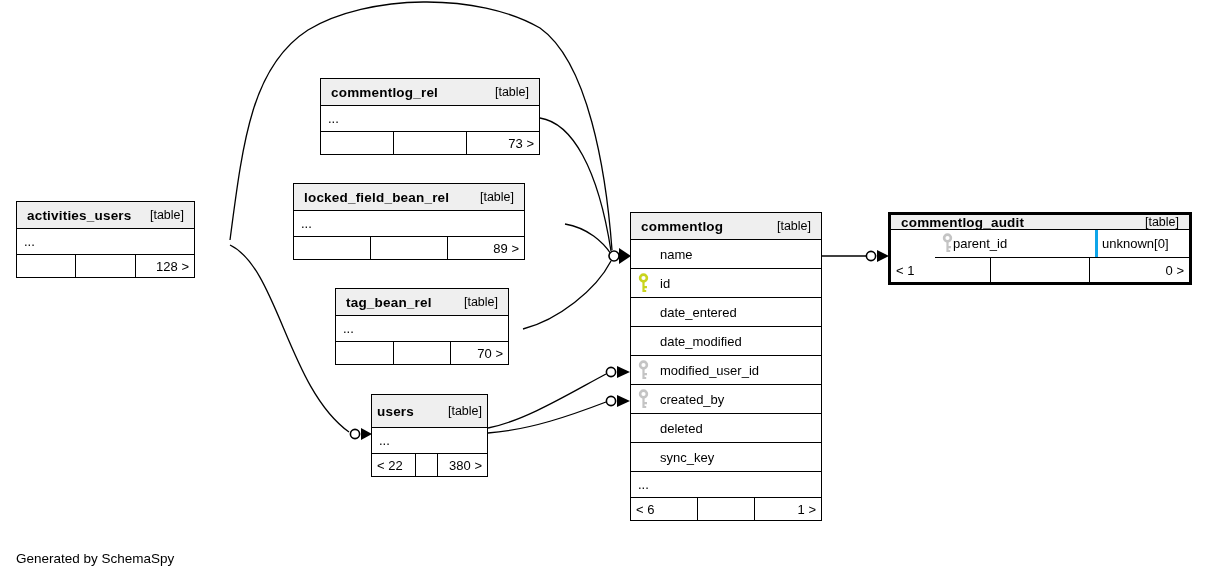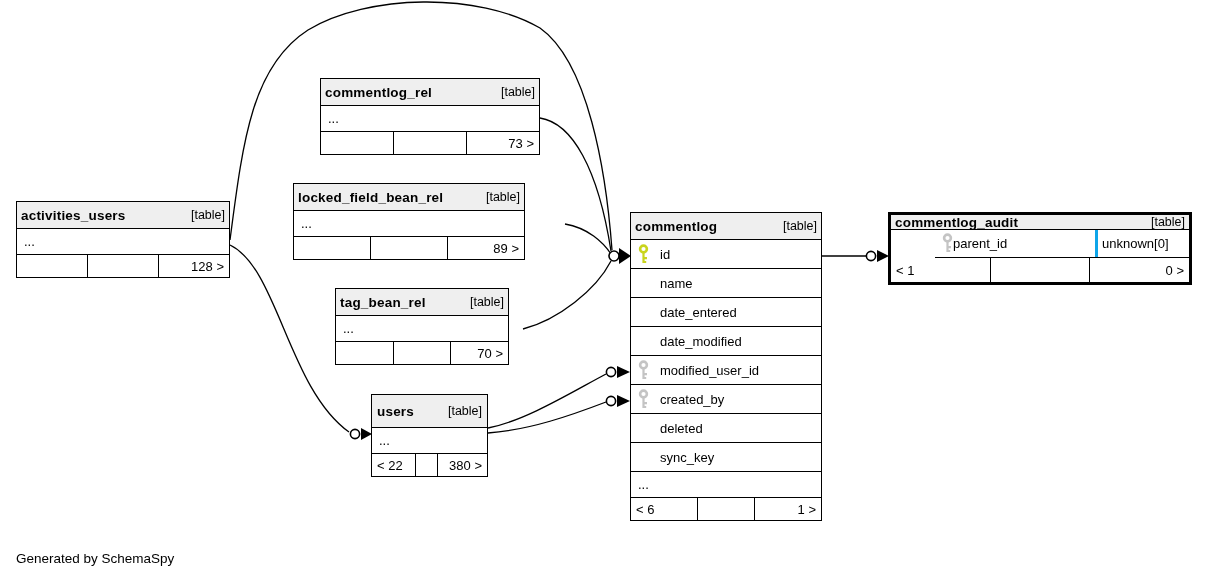--- a/index.html
+++ b/index.html
@@ -10,21 +10,21 @@
   }
   #wires{position:absolute;left:0;top:0;z-index:0;}
   .tbl{
     position:absolute;z-index:1;background:#fff;border:1px solid #000;
     font-size:13px;box-sizing:border-box;
   }
   .tbl.emph{border:3px solid #000;}
   .hdr{
     display:flex;justify-content:space-between;align-items:center;
     background:#efefef;border-bottom:1px solid #000;
-    padding:0 4px;height:27px;box-sizing:border-box;
+    padding:0 10px;height:27px;box-sizing:border-box;
   }
   .hdr .nm{font-weight:bold;font-size:13.5px;letter-spacing:.2px;}
   .hdr .tag{font-size:12.5px;padding-left:14px;}
   .drow{
     display:flex;align-items:center;border-bottom:1px solid #000;
     height:29px;box-sizing:border-box;padding:0 7px;
   }
   .drow.dots{height:26px;border-bottom:1px solid #000;}
   .drow .keyspot{width:15px;margin-right:7px;flex:0 0 15px;display:flex;align-items:center;}
   .drow .spacer{width:15px;margin-right:7px;flex:0 0 15px;}
@@ -85,21 +85,21 @@
     <circle cx="611" cy="401" r="4.6" fill="#fff" stroke="#000" stroke-width="1.6"></circle>
 
     <polygon points="372,434 361,428 361,440" fill="#000"></polygon>
     <circle cx="355" cy="434" r="4.6" fill="#fff" stroke="#000" stroke-width="1.6"></circle>
 
     <polygon points="889,256 877,250 877,262" fill="#000"></polygon>
     <circle cx="871" cy="256" r="4.6" fill="#fff" stroke="#000" stroke-width="1.6"></circle>
   </g>
 </svg>
 
-<div class="tbl" style="left:16px;top:201px;width:214px;">
+<div class="tbl" style="left:16px;top:201px;width:179px;">
   <div class="hdr">
     <span class="nm">activities_users</span>
     <span class="tag">[table]</span>
   </div>
   <div class="erow">
     <span>...</span>
   </div>
   <div class="foot">
     <span class="cell"></span>
     <span class="cell mid"></span>
@@ -166,32 +166,32 @@
     <span class="cell" style="flex:3.4;">380 &gt;</span>
   </div>
 </div>
 
 <div class="tbl" style="left:630px;top:212px;width:192px;">
   <div class="hdr">
     <span class="nm">commentlog</span>
     <span class="tag">[table]</span>
   </div>
 
+  <div class="drow">
+    <span class="spacer"></span>
+    <span>name</span>
+  </div>
   <div class="drow">
     <span class="keyspot">
       <svg class="keysvg" width="11" height="21" viewBox="0 0 11 21">
         <circle cx="5.5" cy="5" r="3.4" fill="none" stroke="#c9d41d" stroke-width="2.6"></circle>
         <path d="M5.5 8.4 V19 M5.5 14.2 H9 M5.5 18 H8.2" fill="none" stroke="#c9d41d" stroke-width="2.2"></path>
       </svg>
     </span>
     <span>id</span>
-  </div>
-  <div class="drow">
-    <span class="spacer"></span>
-    <span>name</span>
   </div>
   <div class="drow">
     <span class="spacer"></span>
     <span>date_entered</span>
   </div>
   <div class="drow">
     <span class="spacer"></span>
     <span>date_modified</span>
   </div>
   <div class="drow">

